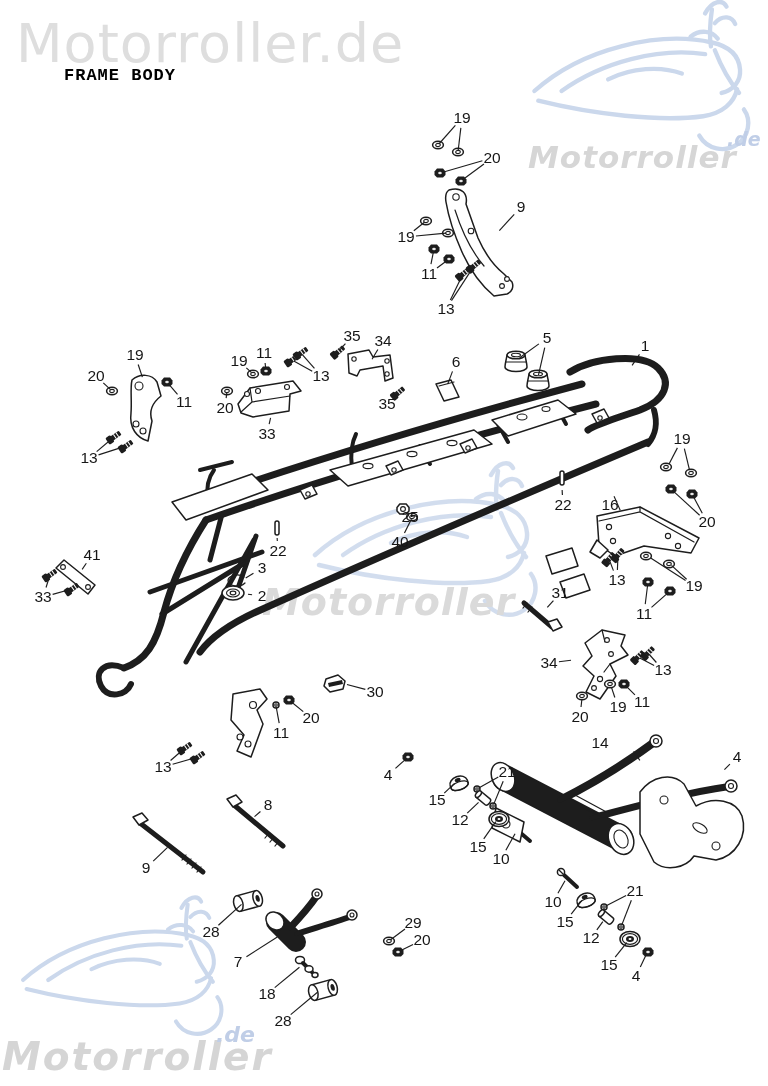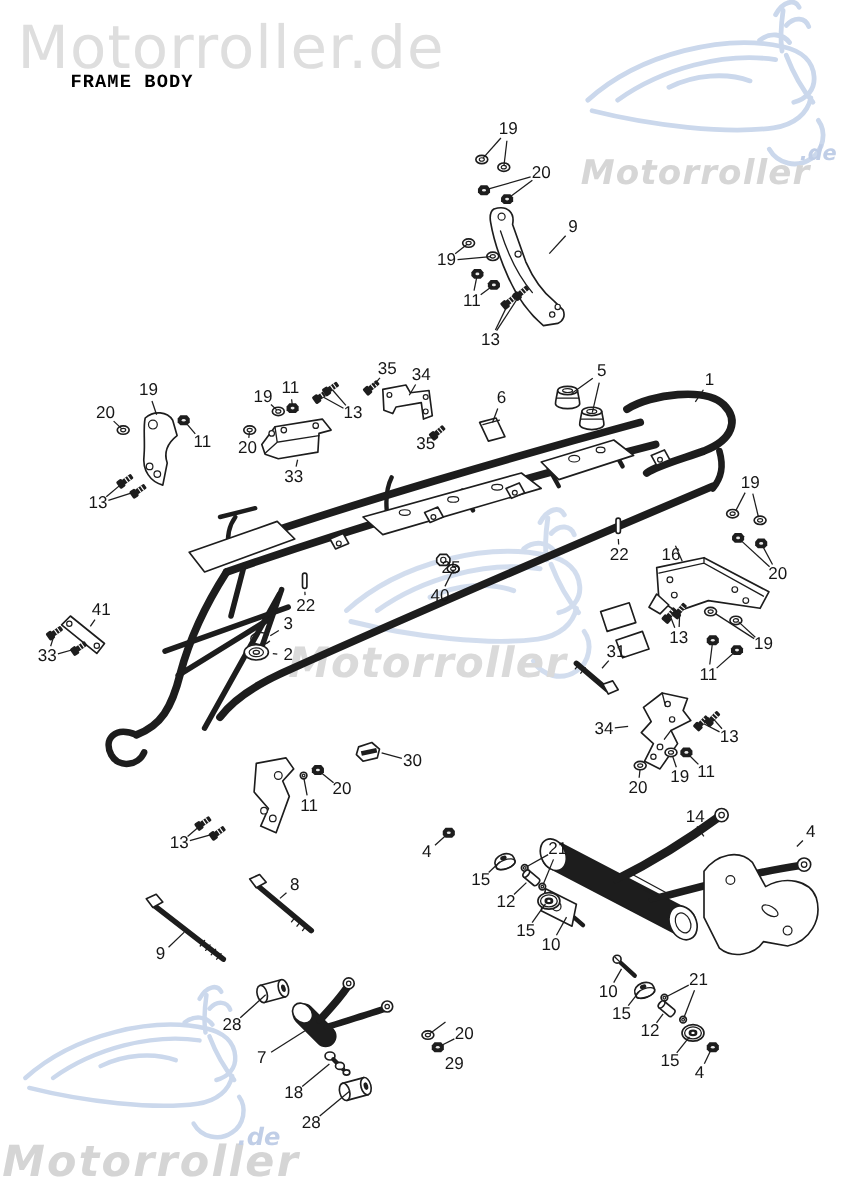--- a/index.html
+++ b/index.html
@@ -736,29 +736,29 @@
     <div class="co" style="left: 43px; top: 597px;">33</div>
     <div class="co" style="left: 375px; top: 692px;">30</div>
     <div class="co" style="left: 311px; top: 718px;">20</div>
     <div class="co" style="left: 281px; top: 733px;">11</div>
     <div class="co" style="left: 163px; top: 767px;">13</div>
     <div class="co" style="left: 549px; top: 663px;">34</div>
     <div class="co" style="left: 663px; top: 670px;">13</div>
     <div class="co" style="left: 618px; top: 707px;">19</div>
     <div class="co" style="left: 642px; top: 702px;">11</div>
     <div class="co" style="left: 580px; top: 717px;">20</div>
-    <div class="co" style="left: 632px; top: 743px;">14</div>
+    <div class="co" style="left: 600px; top: 743px;">14</div>
     <div class="co" style="left: 737px; top: 757px;">4</div>
     <div class="co" style="left: 268px; top: 805px;">8</div>
     <div class="co" style="left: 146px; top: 868px;">9</div>
     <div class="co" style="left: 211px; top: 932px;">28</div>
     <div class="co" style="left: 238px; top: 962px;">7</div>
     <div class="co" style="left: 267px; top: 994px;">18</div>
     <div class="co" style="left: 283px; top: 1021px;">28</div>
-    <div class="co" style="left: 413px; top: 923px; margin-top: 45px;">29</div>
+    <div class="co" style="left: 413px; top: 923px;">29</div>
     <div class="co" style="left: 422px; top: 940px;">20</div>
     <div class="co" style="left: 388px; top: 775px;">4</div>
     <div class="co" style="left: 437px; top: 800px;">15</div>
     <div class="co" style="left: 507px; top: 772px;">21</div>
     <div class="co" style="left: 460px; top: 820px;">12</div>
     <div class="co" style="left: 478px; top: 847px;">15</div>
     <div class="co" style="left: 501px; top: 859px;">10</div>
     <div class="co" style="left: 553px; top: 902px;">10</div>
     <div class="co" style="left: 565px; top: 922px;">15</div>
     <div class="co" style="left: 591px; top: 938px;">12</div>

